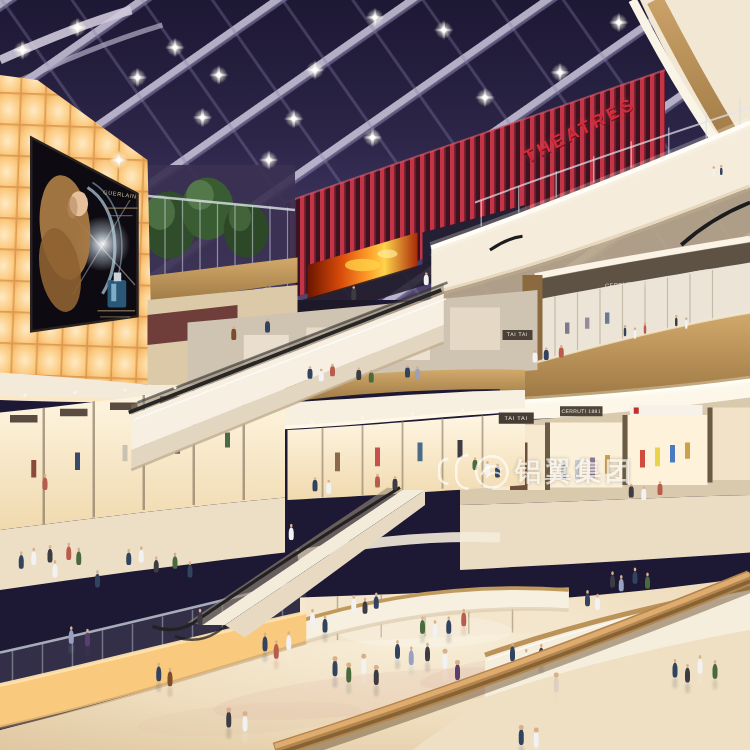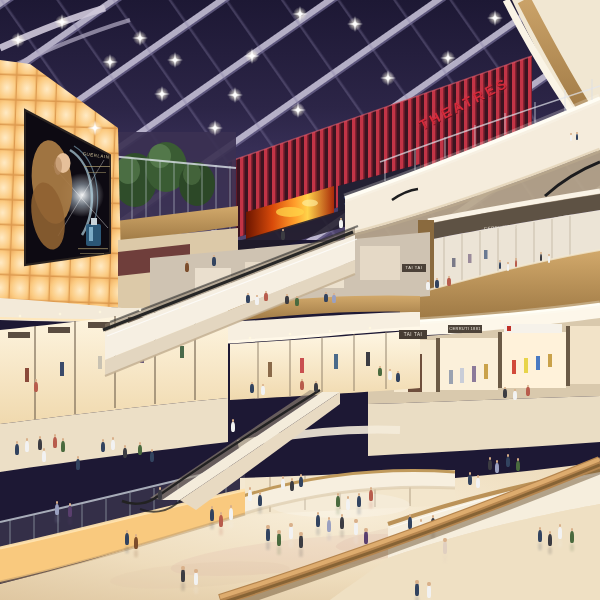--- a/index.html
+++ b/index.html
@@ -510,14 +510,25 @@
   <path d="M221,603 C330,568 460,522 600,465" stroke="#7a5a30" stroke-width="3" opacity="0.8" fill="none"></path>
 </svg>
 
 <div class="sign-theatres">THEATRES</div>
 <div class="sign sign-cu">CERRUTI 1881</div>
 <div class="sign sign-ttu">TAI TAI</div>
 <div class="sign sign-ttl">TAI TAI</div>
 <div class="sign sign-cl">CERRUTI 1881</div>
 <div class="sign sign-bb">GUERLAIN</div>
 
-
+<div class="watermark">
+  <span class="wm-arc a1"></span>
+  <span class="wm-arc a2"></span>
+  <span class="wm-logo">
+    <svg width="20" height="20" viewBox="0 0 20 20">
+      <path d="M2,13 C6,5 14,4 18,9" stroke="rgba(255,255,255,0.85)" stroke-width="2" fill="none"></path>
+      <path d="M6,15 C10,10 15,10 18,13" stroke="rgba(255,255,255,0.85)" stroke-width="1.6" fill="none"></path>
+    </svg>
+  </span>
+  <span class="wm-text">铝翼集团</span>
 </div>
 
+</div>
+
 </body></html>

